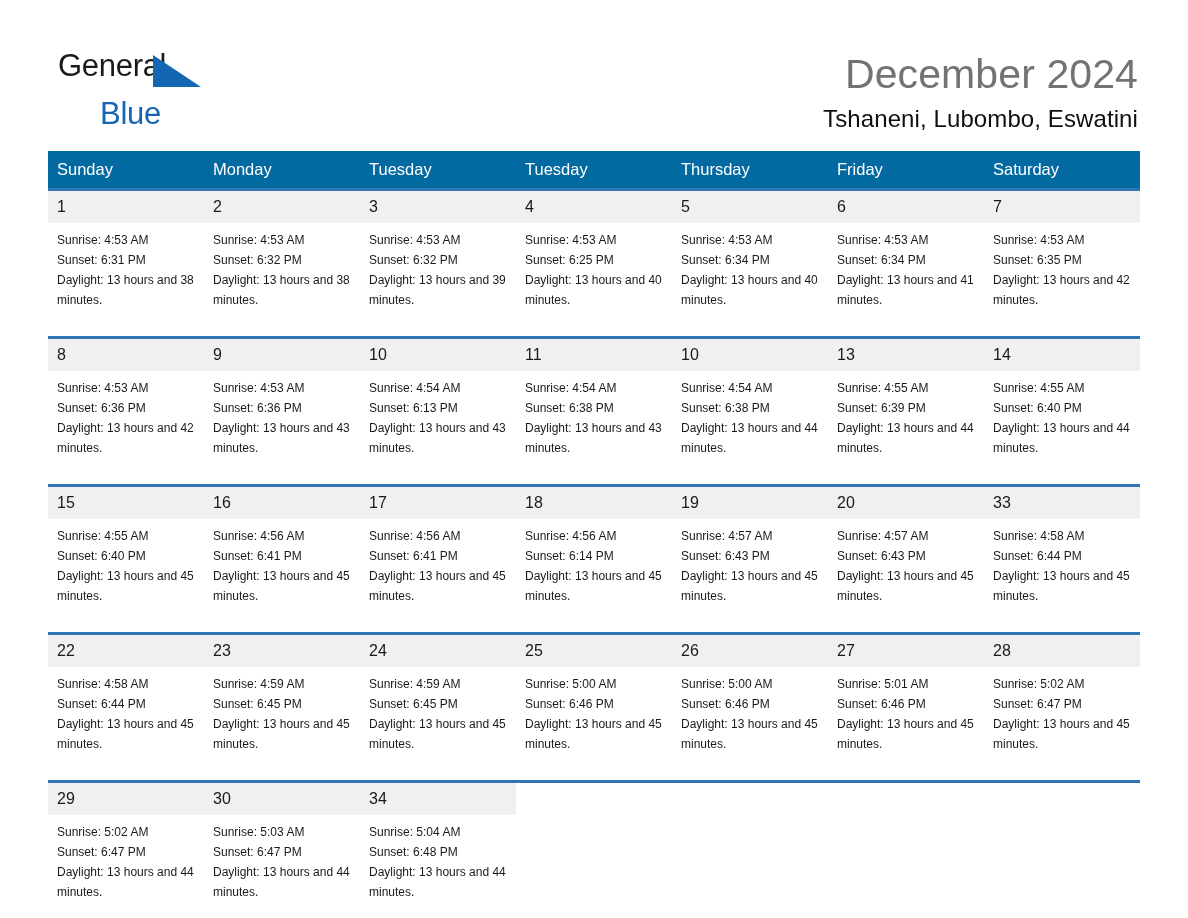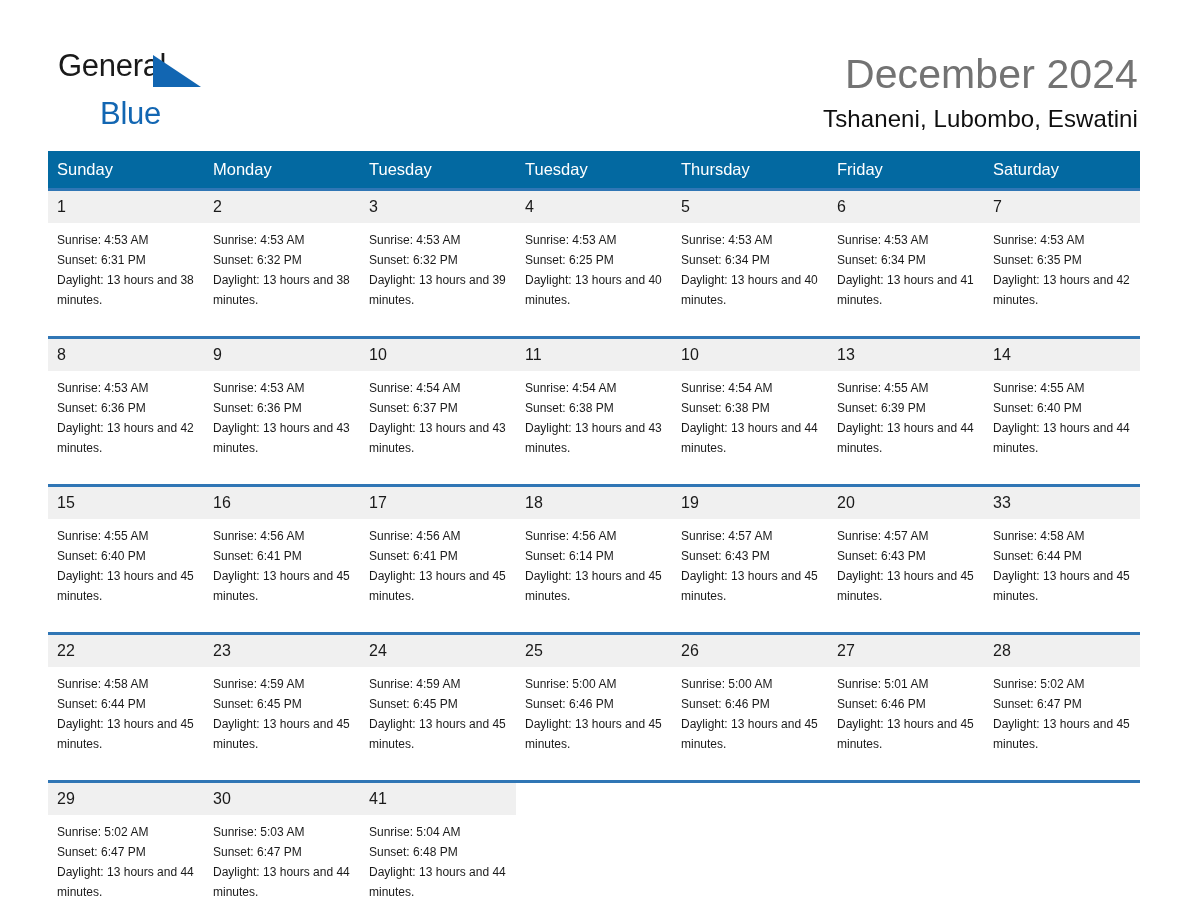--- a/index.html
+++ b/index.html
@@ -249,21 +249,21 @@
         <div class="day-info">
           <div>Sunrise: 4:53 AM</div>
           <div>Sunset: 6:36 PM</div>
           <div class="daylight">Daylight: 13 hours and 43 minutes.</div>
         </div>
       </div>
       <div class="day-cell">
         <div class="day-num">10</div>
         <div class="day-info">
           <div>Sunrise: 4:54 AM</div>
-          <div>Sunset: 6:37 PM</div>
+          <div>Sunset: 6:13 PM</div>
           <div class="daylight">Daylight: 13 hours and 43 minutes.</div>
         </div>
       </div>
       <div class="day-cell">
         <div class="day-num">11</div>
         <div class="day-info">
           <div>Sunrise: 4:54 AM</div>
           <div>Sunset: 6:38 PM</div>
           <div class="daylight">Daylight: 13 hours and 43 minutes.</div>
         </div>
@@ -429,21 +429,21 @@
       </div>
       <div class="day-cell">
         <div class="day-num">30</div>
         <div class="day-info">
           <div>Sunrise: 5:03 AM</div>
           <div>Sunset: 6:47 PM</div>
           <div class="daylight">Daylight: 13 hours and 44 minutes.</div>
         </div>
       </div>
       <div class="day-cell">
-        <div class="day-num">41</div>
+        <div class="day-num">34</div>
         <div class="day-info">
           <div>Sunrise: 5:04 AM</div>
           <div>Sunset: 6:48 PM</div>
           <div class="daylight">Daylight: 13 hours and 44 minutes.</div>
         </div>
       </div>
       <div class="day-cell empty">
         <div class="day-num"></div>
       </div>
       <div class="day-cell empty">

